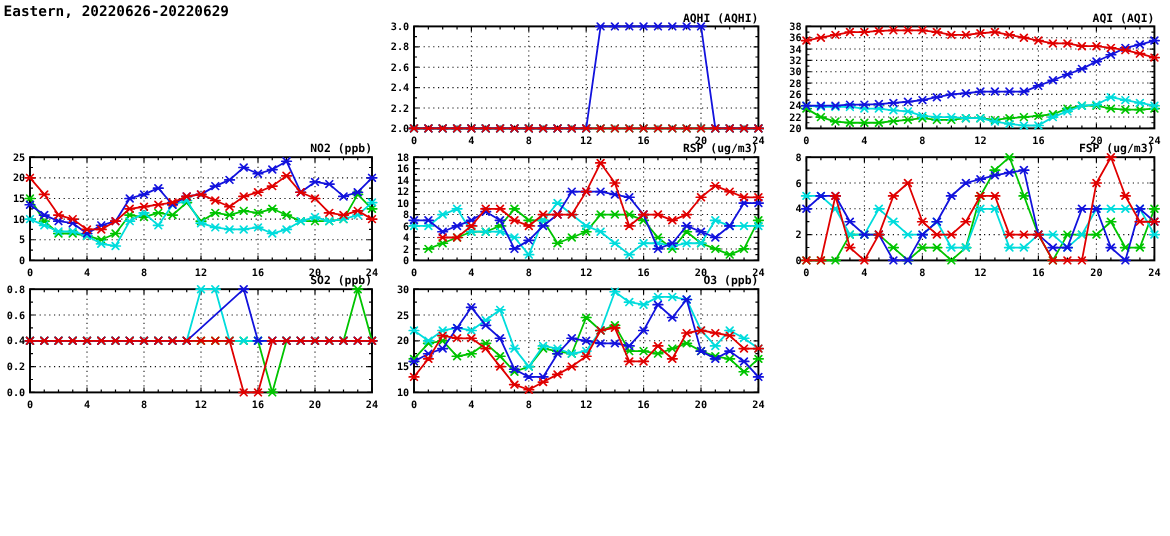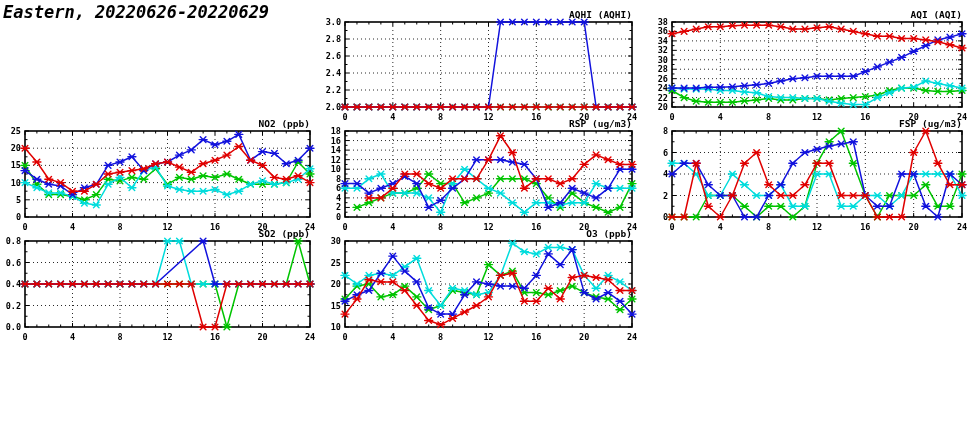--- a/index.html
+++ b/index.html
@@ -2,21 +2,21 @@
 <html><head>
 <meta charset="utf-8">
 <style>
   html,body{margin:0;padding:0;}
   body{
     width:975px;height:447px;background:#ffffff;position:relative;
     font-family:"DejaVu Sans Mono", monospace;overflow:hidden;
   }
   .page-title{
     position:absolute;left:3px;top:2px;
-    font-size:17px;font-weight:bold;color:#000;letter-spacing:0px;white-space:pre;font-style:italic;
+    font-size:12px;font-weight:bold;color:#000;letter-spacing:0px;white-space:pre;
   }
   .chart{position:absolute;}
   svg{display:block;}
   svg text{font-family:"DejaVu Sans Mono", monospace;font-weight:bold;fill:#000;}
   .ticklabel{font-size:8.5px;}
   .charttitle{font-size:9.5px;}
 </style>
 </head>
 <body>
 

